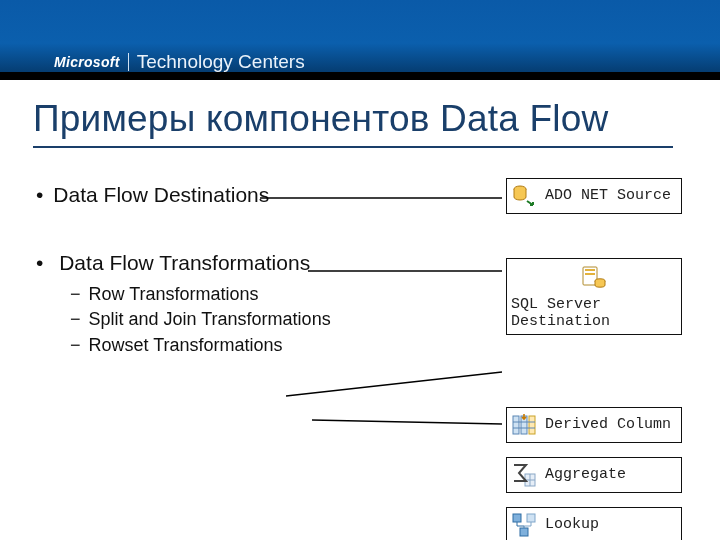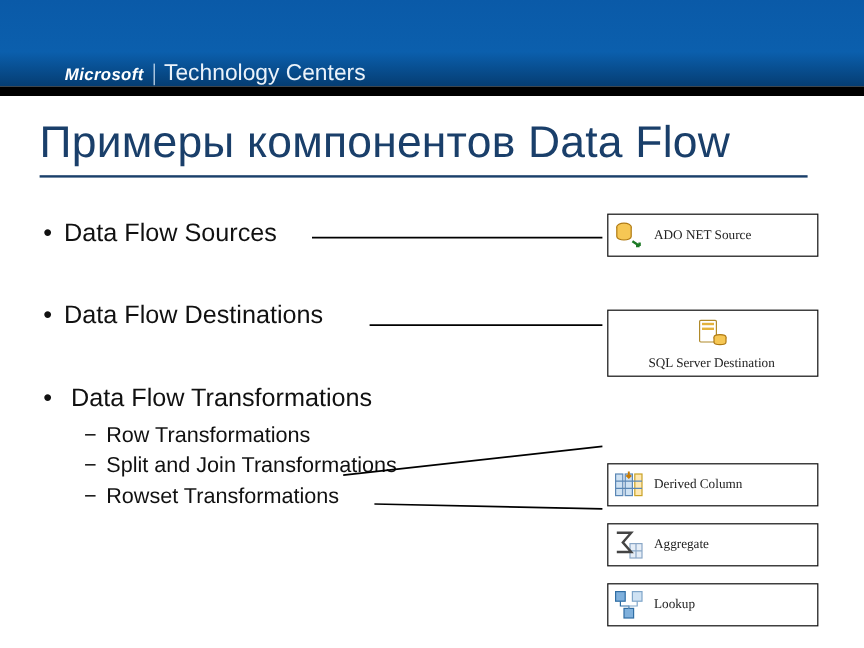--- a/index.html
+++ b/index.html
@@ -111,22 +111,22 @@
     align-items: center;
     gap: 8px;
     box-sizing: border-box;
   }
   .comp .icon {
     width: 26px; height: 26px;
     flex: 0 0 26px;
     display:flex; align-items:center; justify-content:center;
   }
   .comp .lbl {
-    font-size: 11px;
-    font-family: Liberation Serif, serif;
+    font-size: 15px;
+    font-family: Liberation Mono, monospace;
     line-height: 1.1;
     color:#222;
   }
   svg { display:block; }
 
   
   .connectors {
     position: absolute;
     inset: 0;
     width: 720px;
@@ -148,21 +148,20 @@
       <span class="ms-logo">Microsoft</span>
       <span class="sep"></span>
       <span class="tc">Technology Centers</span>
     </div>
   </div>
 
   <div class="title">Примеры компонентов Data Flow</div>
 
   <div class="content">
     <ul>
-      <li><span>Data Flow Sources</span></li>
       <li><span>Data Flow Destinations</span></li>
       <li>
         <span>Data Flow Transformations</span>
         <ul class="sublist">
           <li><span>Row Transformations</span></li>
           <li><span>Split and Join Transformations</span></li>
           <li><span>Rowset Transformations</span></li>
         </ul>
       </li>
     </ul>

